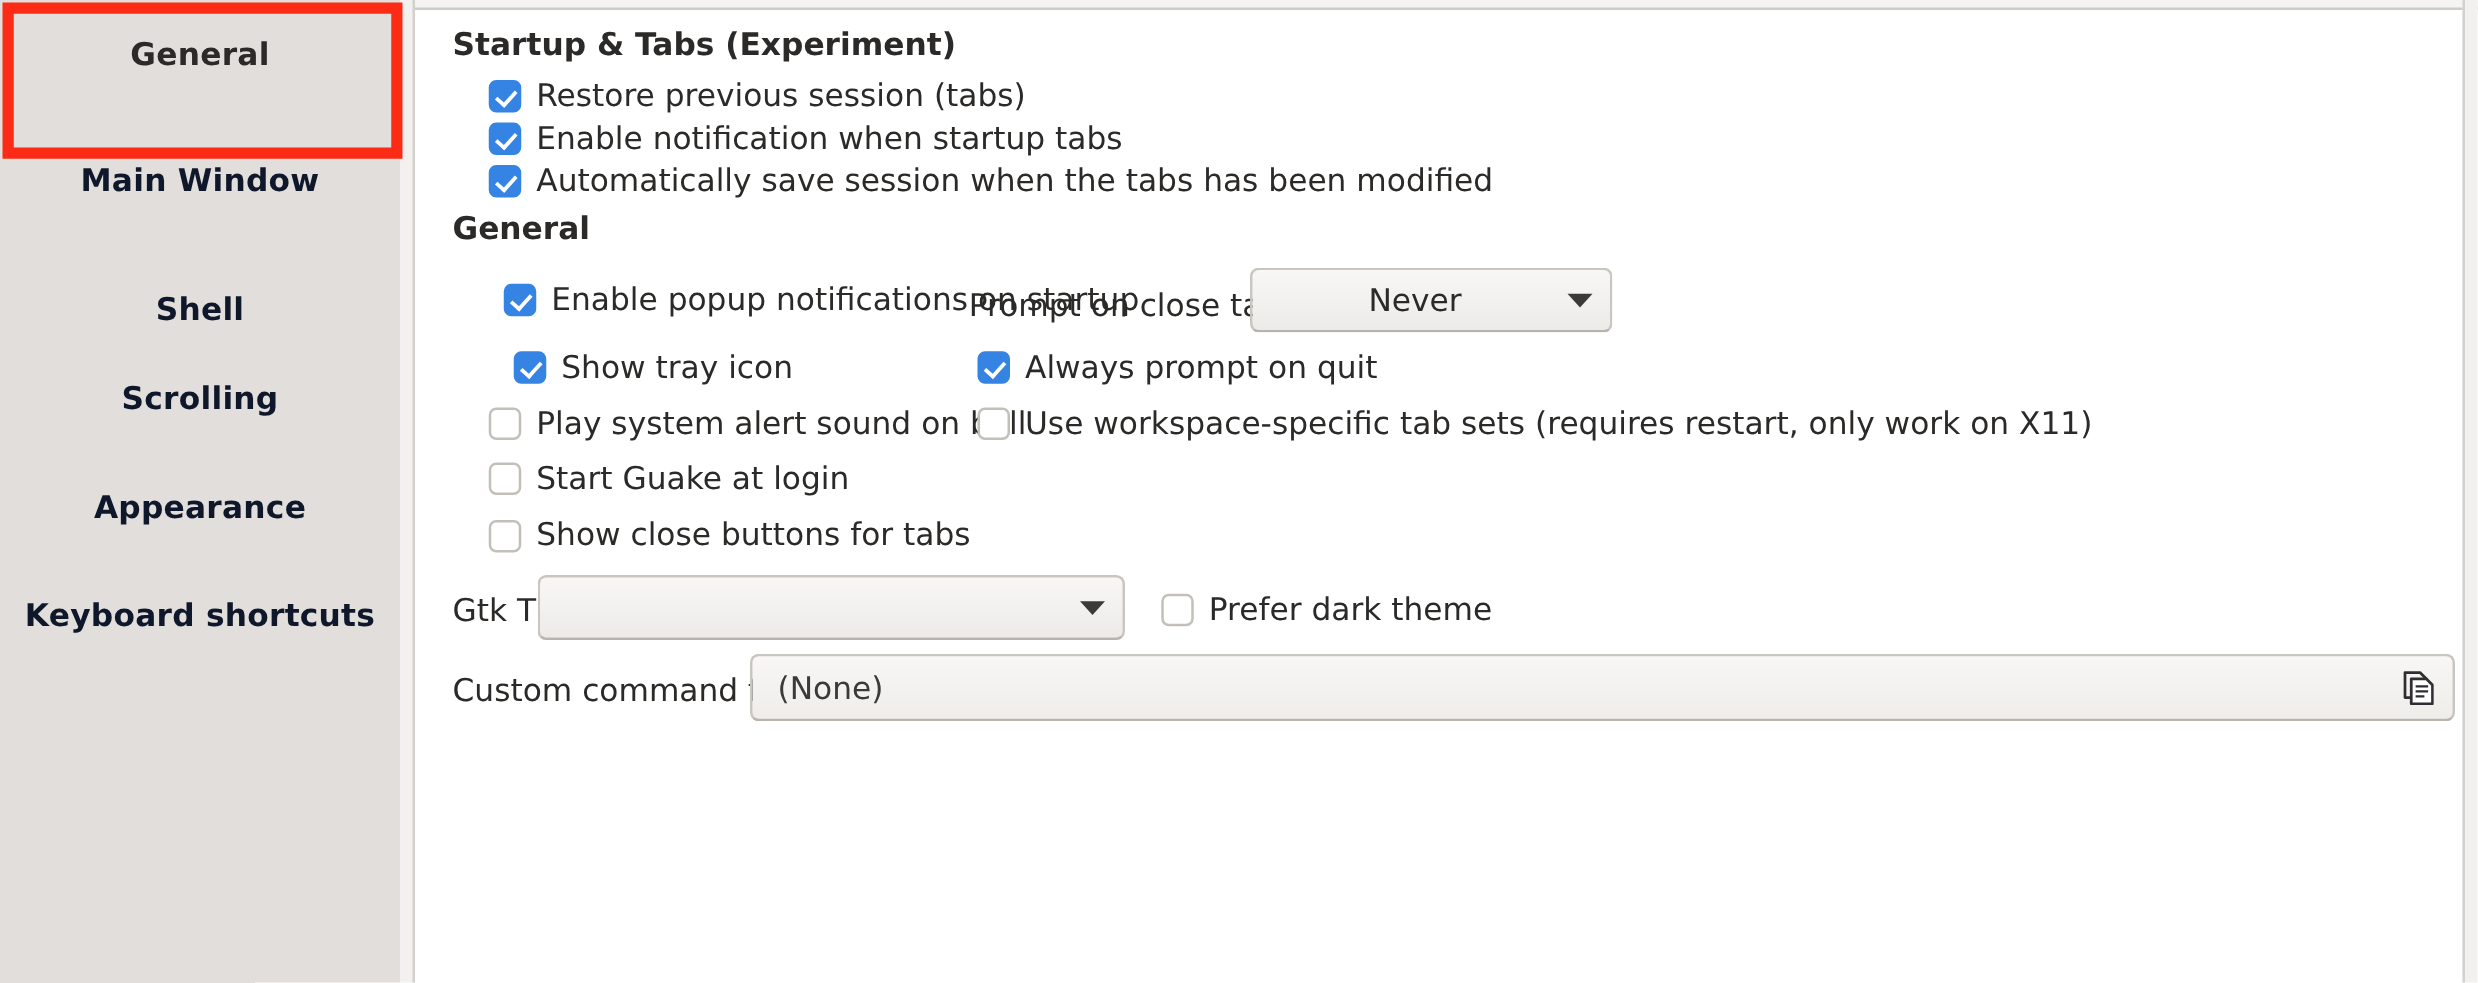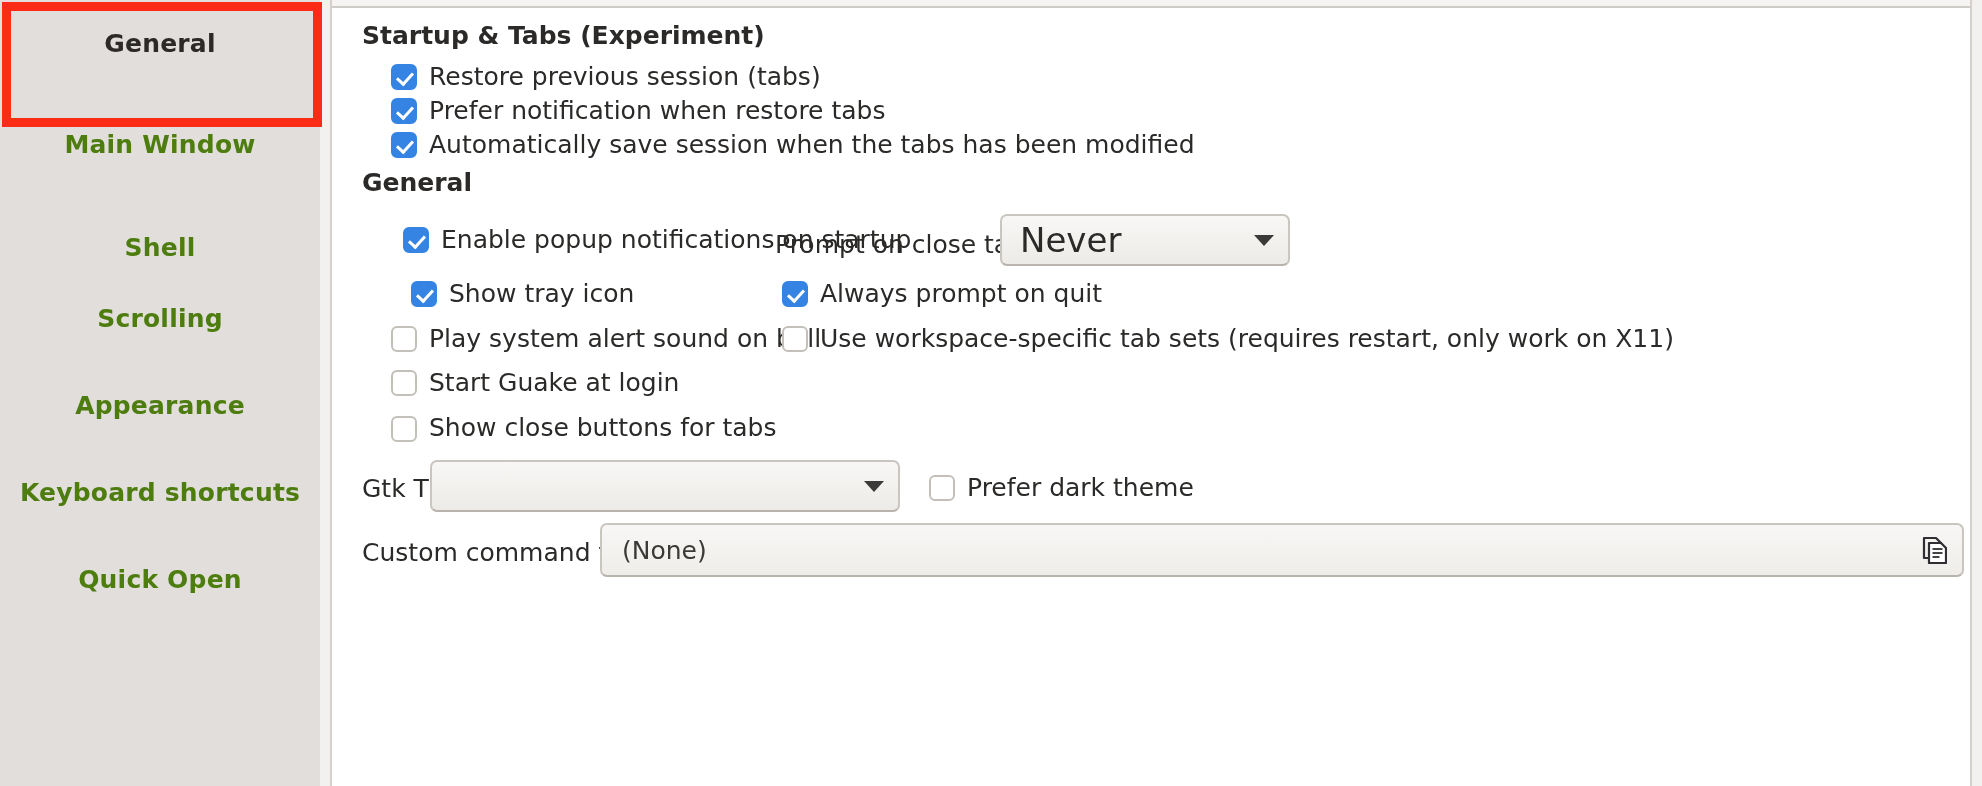--- a/index.html
+++ b/index.html
@@ -56,21 +56,21 @@
   .sidebar-item {
     position: absolute;
     left: 0;
     width: 320px;
     height: 86px;
     display: flex;
     align-items: center;
     justify-content: center;
     font-size: 25px;
     font-weight: bold;
-    color: #4d7c0f;
+    color: #0f172a;
     letter-spacing: .2px;
     box-sizing: border-box;
     user-select: none;
   }
   .sidebar-item.selected {
     color: #2b2a28;
     background: #e2dedb;
   }
   .sidebar-item.selected .accent {
     position: absolute;
@@ -178,24 +178,25 @@
     border-bottom-color: #b8b3ac;
     border-radius: 7px;
     background: linear-gradient(#f8f7f5, #edebe8);
     box-sizing: border-box;
     display: flex;
     align-items: center;
     padding: 0 14px 0 18px;
   }
   .combo .combo-value {
     flex: 1 1 auto;
-    font-size: 34px;
+    font-size: 25px;
     color: #2b2a28;
     white-space: nowrap;
     overflow: hidden;
+    text-align: center;
   }
   .combo .caret {
     flex: 0 0 auto;
     width: 0; height: 0;
     border-left: 10px solid transparent;
     border-right: 10px solid transparent;
     border-top: 11px solid #3b3a38;
     margin-left: 10px;
   }
 
@@ -255,41 +256,38 @@
     </div>
 
     <div class="sidebar-item" style="top:275px;">
       <span>Scrolling</span>
     </div>
 
     <div class="sidebar-item" style="top:449px;">
       <span>Keyboard shortcuts</span>
     </div>
 
-    <div class="sidebar-item" style="top:536px;">
-      <span>Quick Open</span>
-    </div>
 
   </div>
 
   <div class="sidebar-sep"></div>
   <div class="highlight-box"></div>
 
   <div class="content">
 
     <div class="section-title" style="left:28px; top:13px;">Startup &amp; Tabs (Experiment)</div>
 
     <div class="cb-row" style="left:57px; top:54px;">
       <span class="cb on"></span>
       <span class="cb-label">Restore previous session (tabs)</span>
     </div>
 
     <div class="cb-row" style="left:57px; top:88px;">
       <span class="cb on"></span>
-      <span class="cb-label">Prefer notification when restore tabs</span>
+      <span class="cb-label">Enable notification when startup tabs</span>
     </div>
 
     <div class="cb-row" style="left:57px; top:122px;">
       <span class="cb on"></span>
       <span class="cb-label">Automatically save session when the tabs has been modified</span>
     </div>
 
     <div class="section-title" style="left:28px; top:160px;">General</div>
 
     <div class="cb-row" style="left:57px; top:217px;padding-left:12px;">

